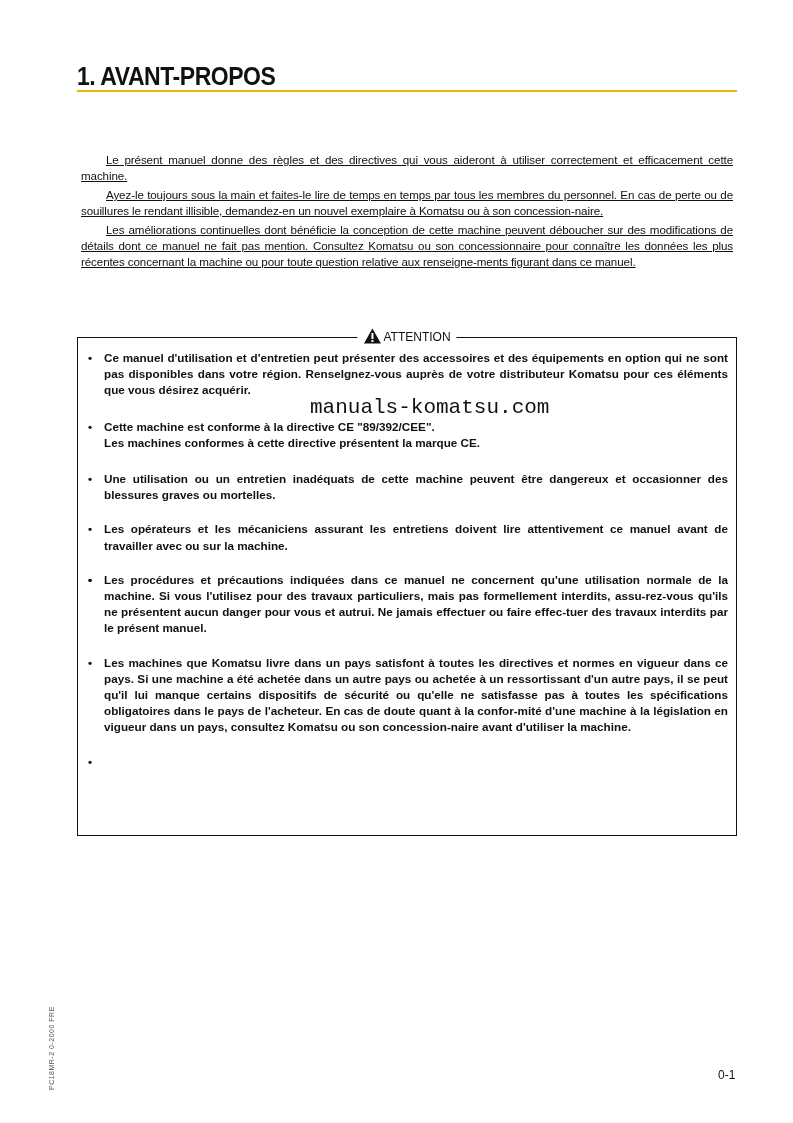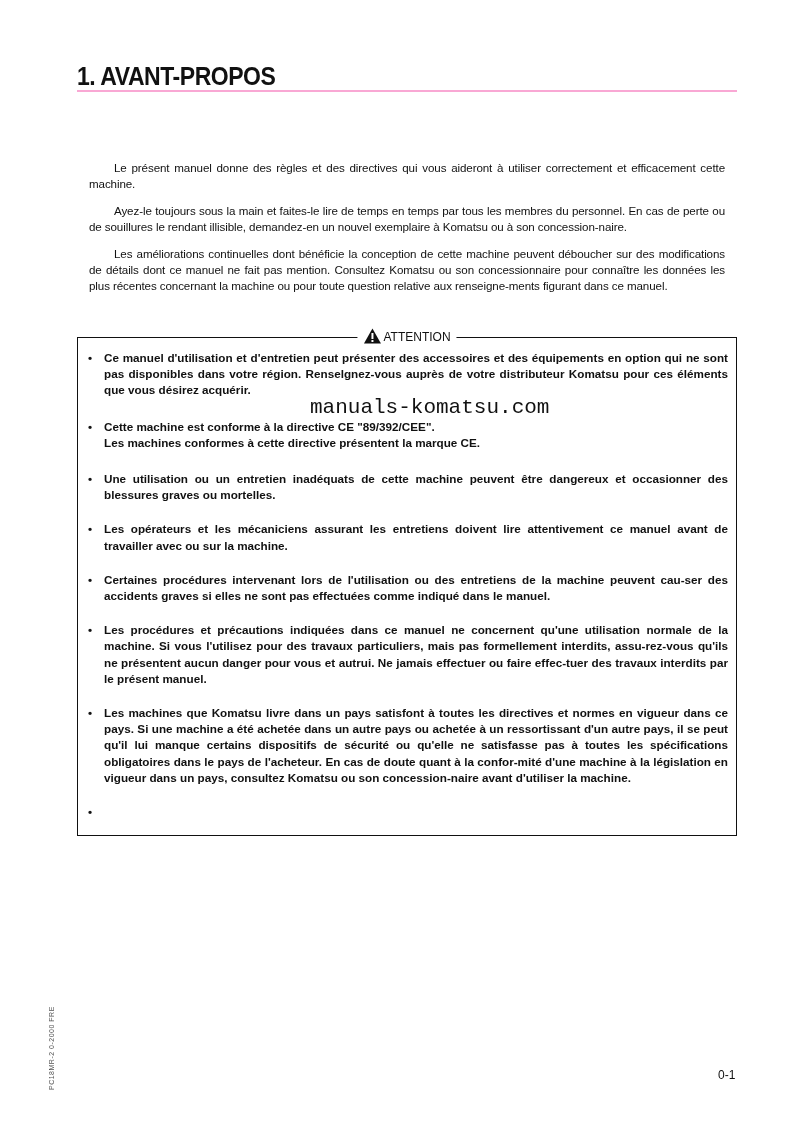--- a/index.html
+++ b/index.html
@@ -1,20 +1,20 @@
 <!DOCTYPE html>
 <html><head>
   <meta charset="utf-8">
   <style>
     html, body { margin: 0; padding: 0; background: #ffffff; }
     body { width: 793px; height: 1123px; position: relative; overflow: hidden; color: #111; font-family: "Liberation Sans", sans-serif; }
-    .title-wrap { position: absolute; left: 77px; top: 62px; width: 660px; border-bottom: 2px solid #f9a8d4; height: 28px; }
+    .title-wrap { position: absolute; left: 77px; top: 62px; width: 660px; border-bottom: 2px solid #eab308; height: 28px; }
     .title { font-family: "Liberation Sans", sans-serif; font-weight: bold; font-size: 25px; letter-spacing: -0.5px; transform: scaleX(0.92); transform-origin: left; display: inline-block; line-height: 28px; }
     .intro { position: absolute; left: 77px; top: 148px; width: 660px; font-size: 11.6px; line-height: 15.6px; text-align: justify; letter-spacing: -0.1px; }
-    .intro p { margin: 12px; text-indent: 25px; }
+    .intro p { margin: 4px; text-indent: 25px; text-decoration: underline; }
     .attn-box { position: absolute; left: 77px; top: 337px; width: 658px; height: 497px; border: 1.5px solid #111; }
     .attn-header { position: absolute; left: 50%; top: -10px; transform: translateX(-50%); background: #fff; padding: 0 6px; font-size: 12px; line-height: 18px; display: flex; align-items: flex-start; gap: 2px; white-space: nowrap; }
     .attn-header .warn { width: 18px; height: 16px; display: inline-block; }
     .attn-list { list-style: none; margin: 0; padding: 0; position: absolute; left: 10px; top: 12px; width: 640px; font-weight: bold; font-size: 11.7px; line-height: 16.2px; text-align: justify; }
     .attn-list li { position: relative; padding-left: 16px; margin-bottom: 13px; }
     .attn-list li .bullet { position: absolute; left: 0; top: 0; }
     .attn-list li .line2 { display: block; }
     .watermark { position: absolute; left: 310px; top: 396px; font-size: 21px; color: #111; font-family: Liberation Mono, monospace; background: transparent; }
     .side-code { position: absolute; left: 48px; top: 1090px; transform-origin: left top; transform: rotate(-90deg); font-size: 7px; color: #555; white-space: nowrap; letter-spacing: 0.5px; }
     .page-num { position: absolute; left: 718px; top: 1068px; font-size: 12px; }
@@ -41,21 +41,21 @@
         <rect x="8" y="12" width="2" height="2" fill="#fff"></rect>
       </svg>
     </span>
     <span>ATTENTION</span>
   </div>
   <ul class="attn-list">
     <li><span class="bullet">•</span><span>Ce manuel d'utilisation et d'entretien peut présenter des accessoires et des équipements en option qui ne sont pas disponibles dans votre région. Renselgnez-vous auprès de votre distributeur Komatsu pour ces éléments que vous désirez acquérir.</span></li>
     <li style="margin-top:20px"><span class="bullet">•</span><span>Cette machine est conforme à la directive CE "89/392/CEE".</span><span class="line2">Les machines conformes à cette directive présentent la marque CE.</span></li>
     <li style="margin-top:20px"><span class="bullet">•</span><span>Une utilisation ou un entretien inadéquats de cette machine peuvent être dangereux et occasionner des blessures graves ou mortelles.</span></li>
     <li style="margin-top:18px"><span class="bullet">•</span><span>Les opérateurs et les mécaniciens assurant les entretiens doivent lire attentivement ce manuel avant de travailler avec ou sur la machine.</span></li>
-    <li style="margin-top:18px"><span class="bullet">•</span><span>Certaines procédures intervenant lors de l'utilisation ou des entretiens de la machine peuvent cau-ser des accidents graves si elles ne sont pas effectuées comme indiqué dans le manuel.</span></li>
+    <li style="margin-top:18px"><span class="bullet">•</span></li>
     <li style="margin-top:18px"><span class="bullet">•</span><span>Les procédures et précautions indiquées dans ce manuel ne concernent qu'une utilisation normale de la machine. Si vous l'utilisez pour des travaux particuliers, mais pas formellement interdits, assu-rez-vous qu'ils ne présentent aucun danger pour vous et autrui. Ne jamais effectuer ou faire effec-tuer des  travaux interdits par le présent manuel.</span></li>
     <li style="margin-top:18px"><span class="bullet">•</span><span>Les machines que Komatsu livre dans un pays satisfont à toutes les directives et normes en vigueur dans ce pays. Si une machine a été achetée dans un autre pays ou achetée à un  ressortissant d'un autre pays, il se peut qu'il lui manque certains dispositifs de sécurité ou qu'elle ne satisfasse pas à toutes les spécifications obligatoires dans le pays de l'acheteur. En cas de doute quant à la confor-mité d'une machine à la législation en vigueur dans un pays, consultez Komatsu ou son concession-naire avant d'utiliser la machine.</span></li>
     <li style="margin-top:18px"><span class="bullet">•</span></li>
   </ul>
 </div>
 
 <div class="watermark">manuals-komatsu.com</div>
 
 <div class="side-code">PC18MR-2 0-2000 FRE</div>
 <div class="page-num">0-1</div>

